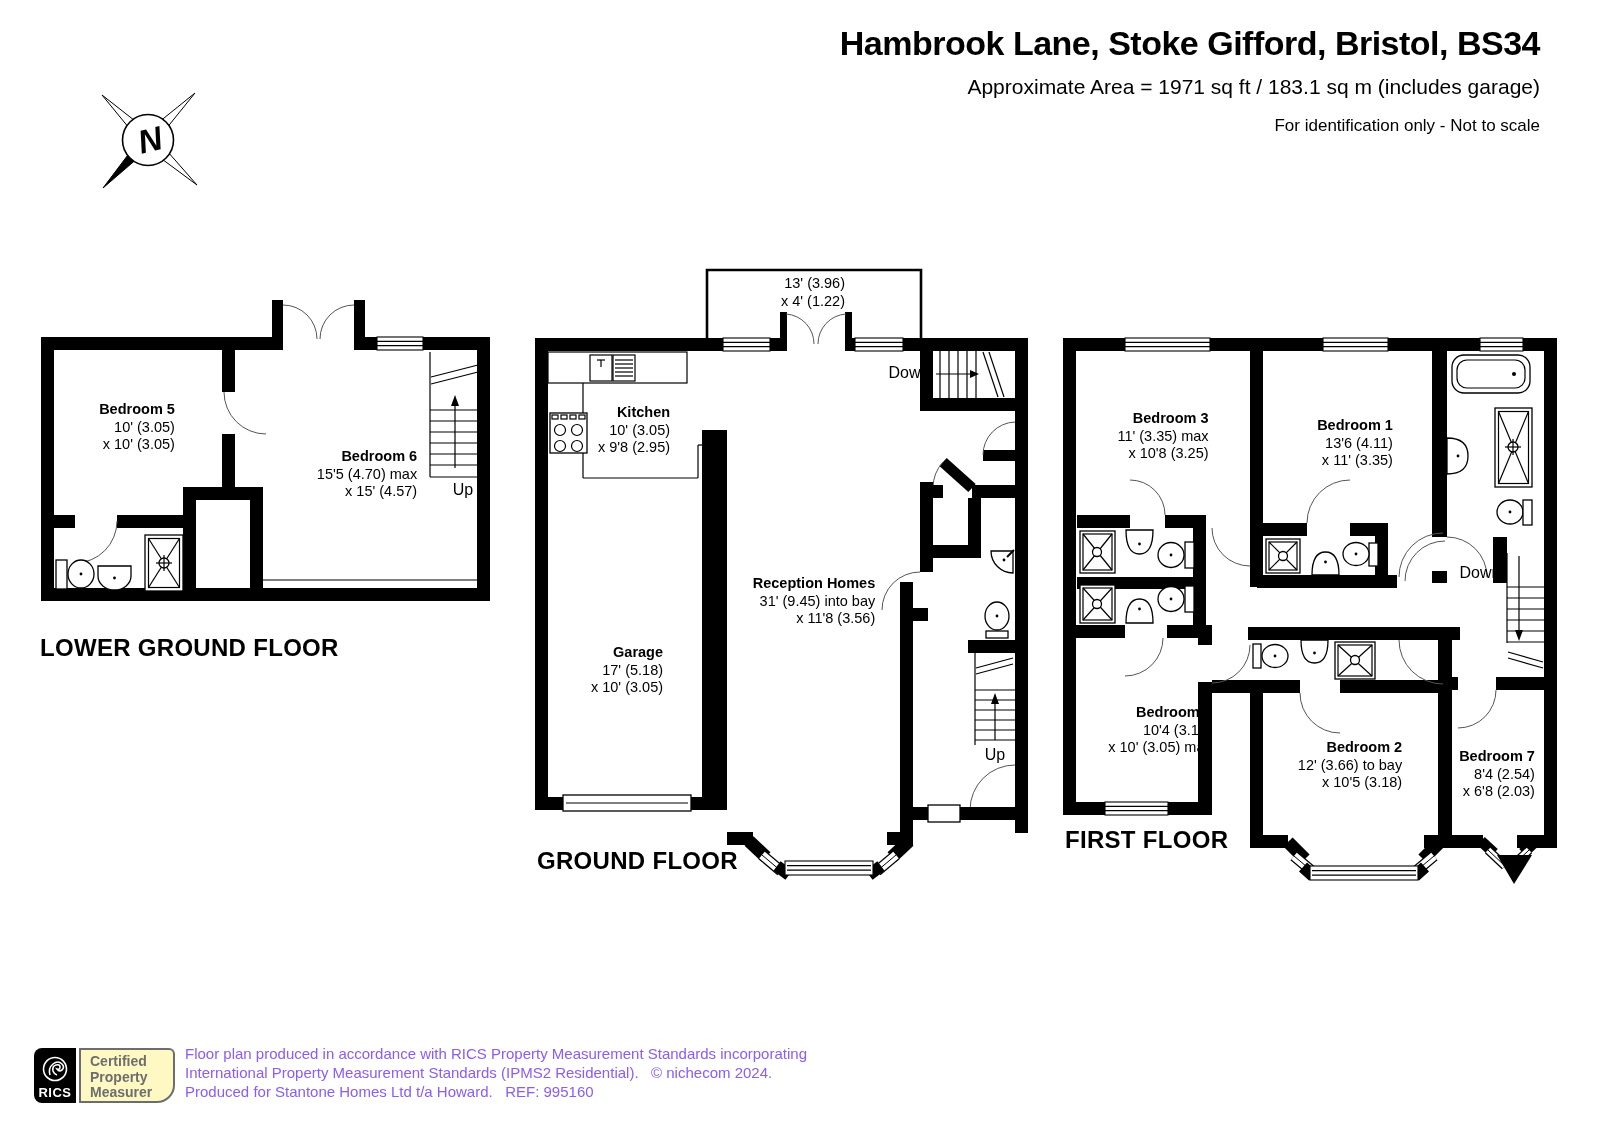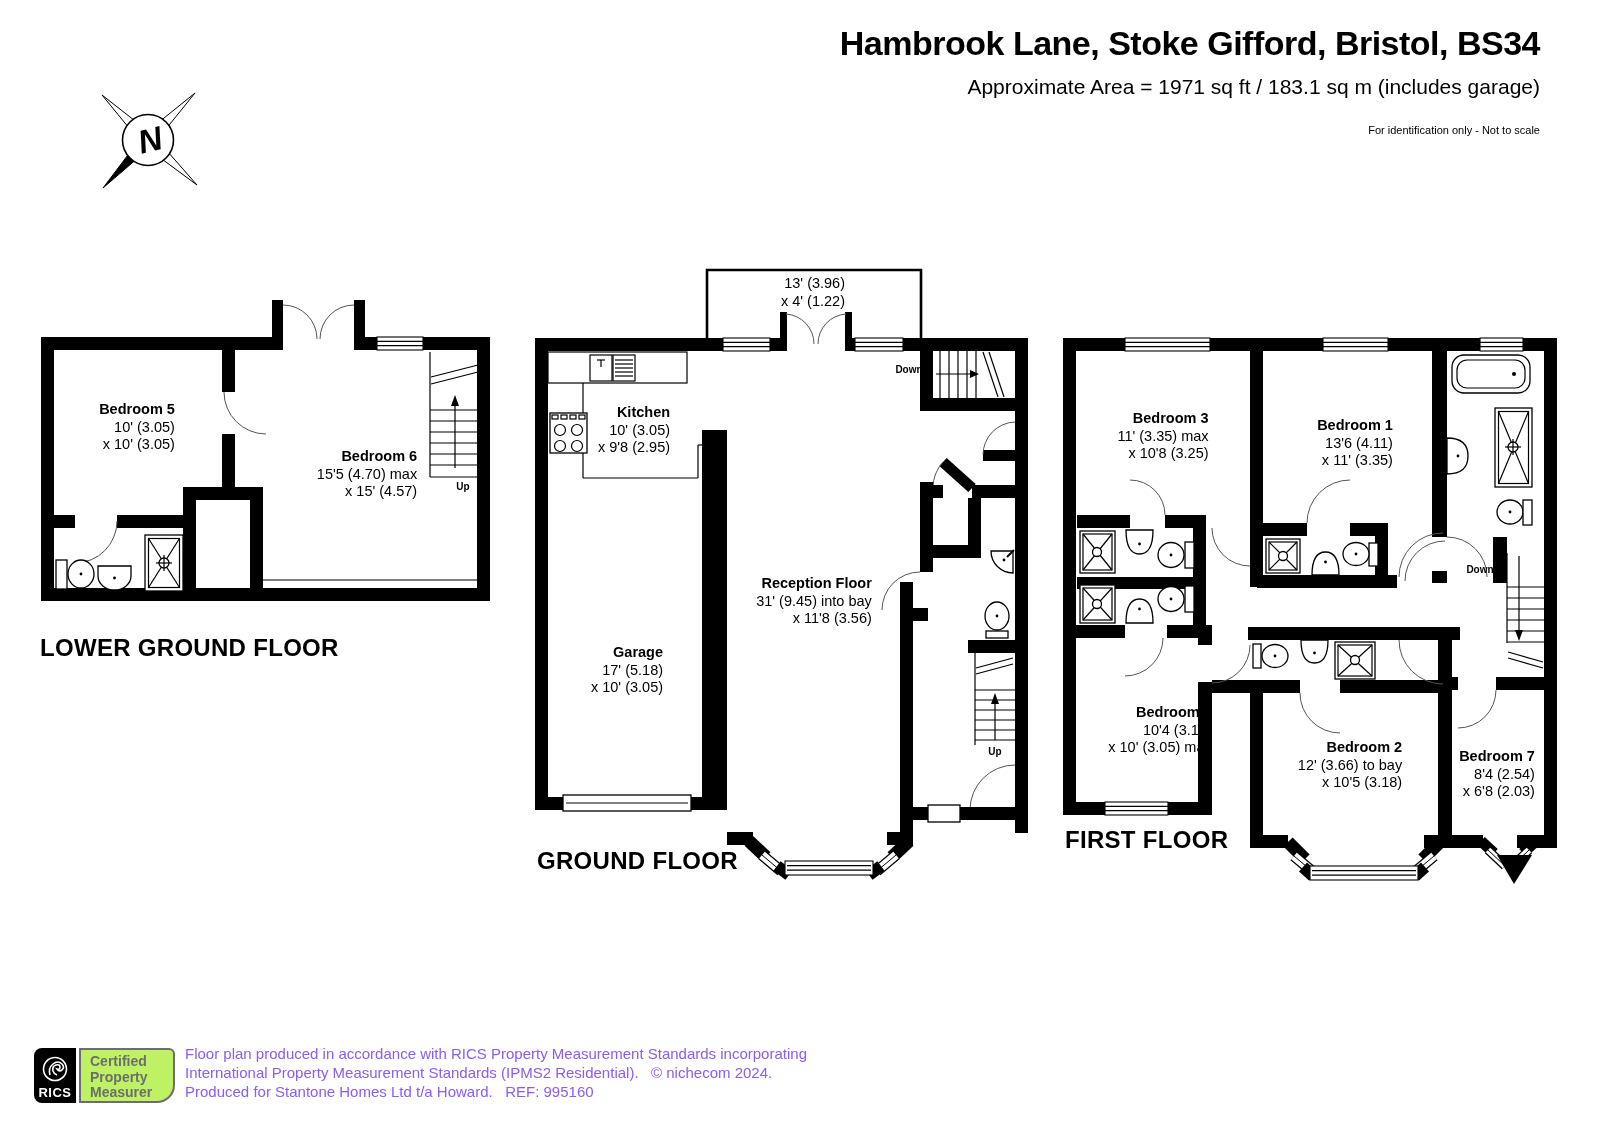--- a/index.html
+++ b/index.html
@@ -8,31 +8,31 @@
   svg{position:absolute;left:0;top:0;}
   .w{fill:#000;}
   .tl{fill:none;stroke:#000;stroke-width:1.2;}
   .t2{fill:none;stroke:#000;stroke-width:2.6;}
   .fx{fill:#fff;stroke:#000;stroke-width:1.3;}
   .win{fill:#fff;stroke:#000;stroke-width:1.1;}
   .arc{fill:none;stroke:#555;stroke-width:1;}
   .hdr{position:absolute;right:60px;text-align:left;white-space:nowrap;}
   .title{top:24px;font-size:34px;font-weight:bold;letter-spacing:-.5px;}
   .area{top:75px;font-size:21px;}
-  .note{top:124px;font-size:11px;}
+  .note{top:116px;font-size:17px;}
   .room{position:absolute;text-align:right;transform:translateX(-50%);
         font-size:14.5px;line-height:17.5px;white-space:nowrap;}
   .room .nm{font-weight:bold;}
-  .ud{position:absolute;transform:translateX(-50%);font-weight:bold;font-size:10px;white-space:nowrap;}
+  .ud{position:absolute;transform:translateX(-50%);font-weight:normal;font-size:16px;white-space:nowrap;}
   .floorlbl{position:absolute;font-weight:bold;font-size:24px;letter-spacing:.3px;white-space:nowrap;}
   .ricsbox{position:absolute;left:34px;top:1048px;width:42px;height:55px;background:#000000;
            border-radius:8px 0 0 8px;text-align:center;}
   .ricsbox .rt{position:absolute;left:0;right:0;bottom:3px;color:#fff;font-weight:bold;font-size:13px;letter-spacing:.5px;}
   .badge{position:absolute;left:79px;top:1048px;width:96px;height:55px;border:2px solid #6d6d6d;
-         border-radius:0 6px 18px 0;box-sizing:border-box;background:#bef264;}
+         border-radius:0 6px 18px 0;box-sizing:border-box;background:#fef9c3;}
   .badge div{margin-left:9px;font-size:14px;line-height:15.5px;font-weight:bold;color:#6d6d6d;}
   .badge div:first-child{margin-top:4px;}
   .ftext{position:absolute;left:185px;top:1044px;font-size:15px;line-height:19px;color:#8b5cf6;white-space:nowrap;}
 </style>
 </head>
 <body>
 
 <div class="canvas">
 
 <svg width="1600" height="1131" viewBox="0 0 1600 1131">
@@ -451,21 +451,21 @@
   <div class="nm">Kitchen</div>
   <div>10' (3.05)</div>
   <div>x 9'8 (2.95)</div>
 </div>
 <div class="room" style="left:627px;top:644px">
   <div class="nm">Garage</div>
   <div>17' (5.18)</div>
   <div>x 10' (3.05)</div>
 </div>
 <div class="room" style="left:814px;top:575px">
-  <div class="nm">Reception Floor</div>
+  <div class="nm">Reception Homes</div>
   <div>31' (9.45) into bay</div>
   <div>x 11'8 (3.56)</div>
 </div>
 <div class="ud" style="left:909px;top:364px">Down</div>
 <div class="ud" style="left:995px;top:746px">Up</div>
 <div class="floorlbl" style="left:537px;top:847px">GROUND FLOOR</div>
 
 <div class="room" style="left:1163px;top:410px">
   <div class="nm">Bedroom 3</div>
   <div>11' (3.35) max</div>

